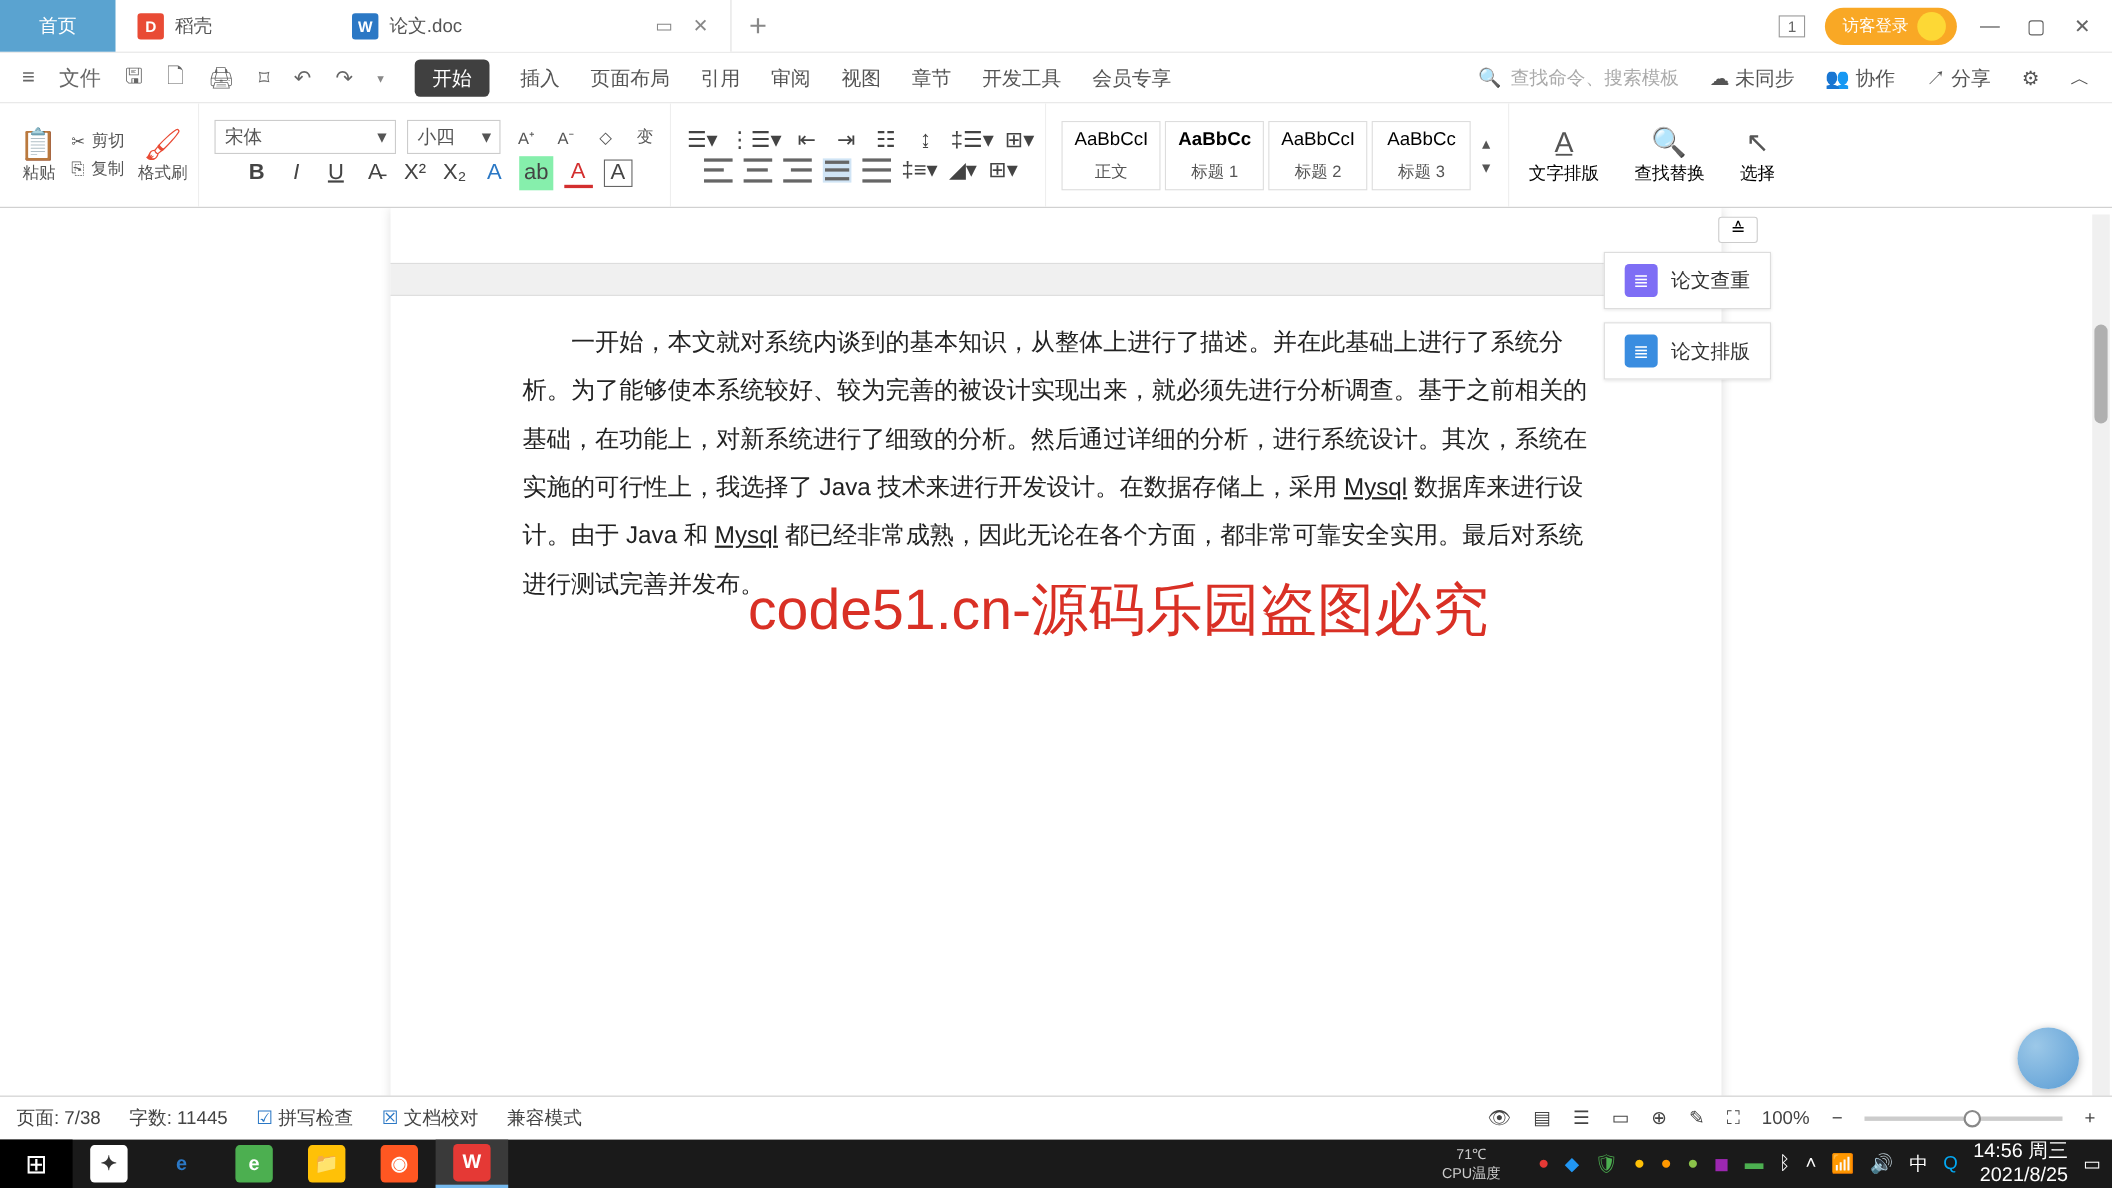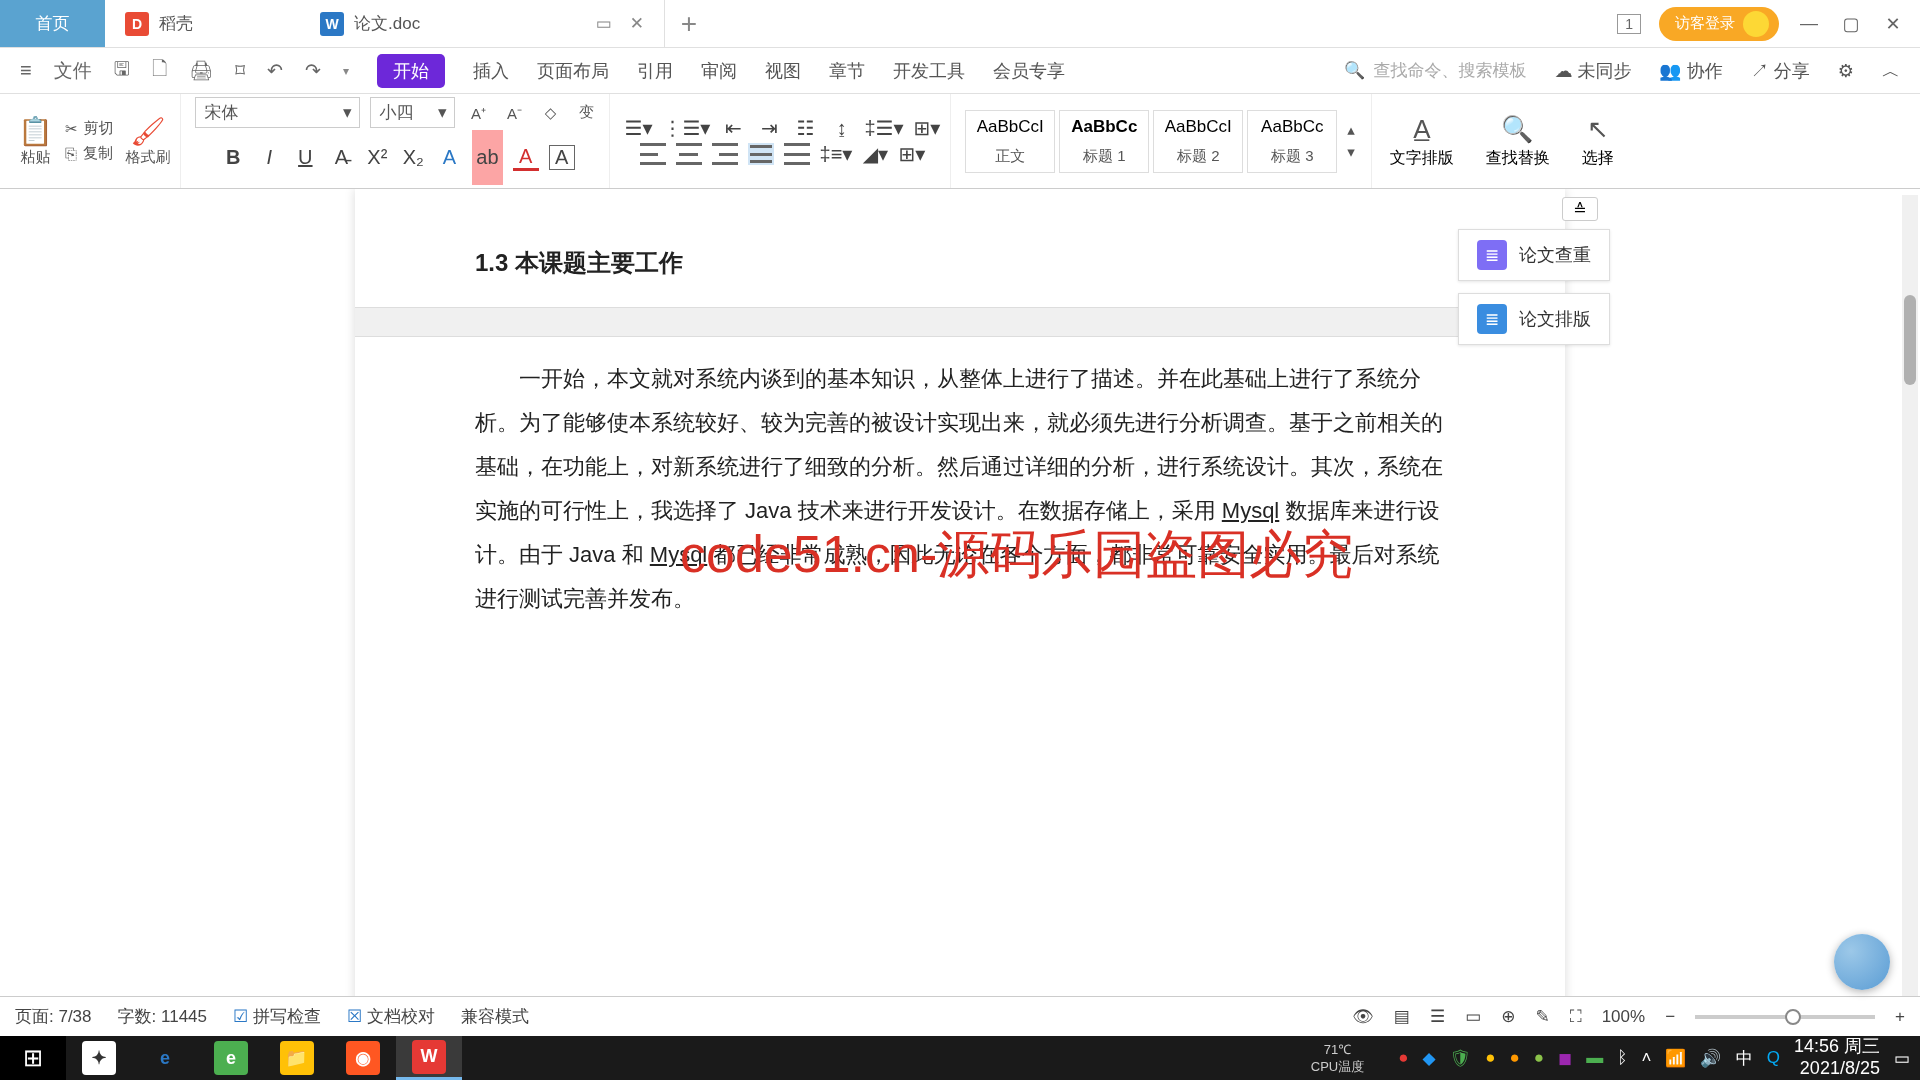--- a/index.html
+++ b/index.html
@@ -25,21 +25,21 @@
 .wc-btn { width: 24px; height: 24px; display: flex; align-items: center; justify-content: center; color: #666; font-size: 18px; }
 .login-pill { background: #f9a825; color: #fff; border-radius: 18px; padding: 4px 10px 4px 16px; display: flex; align-items: center; gap: 8px; font-size: 15px; }
 .avatar-circle { width: 26px; height: 26px; border-radius: 50%; background: #fdd835; }
 .tab-badge { border: 1px solid #999; padding: 1px 7px; font-size: 14px; color: #666; }
 
 
 .menubar { height: 46px; background: #fff; display: flex; align-items: center; padding: 0 20px; gap: 28px; font-size: 18px; color: #555; border-bottom: 1px solid #e0e0e0; position: relative; z-index: 10; }
 .menu-left-icons { display: flex; gap: 22px; align-items: center; color: #666; font-size: 19px; }
 .hamburger { font-size: 20px; }
 .menu-item { cursor: pointer; }
-.menu-item.active { background: #6d28d9; color: #fff; padding: 5px 16px; border-radius: 5px; }
+.menu-item.active { background: #404040; color: #fff; padding: 5px 16px; border-radius: 5px; }
 .menubar-right { margin-left: auto; display: flex; align-items: center; gap: 28px; }
 .search-box { color: #aaa; font-size: 17px; display: flex; align-items: center; gap: 8px; }
 .menu-caret { font-size: 12px; color: #888; }
 
 
 .ribbon { height: 95px; background: #fff; display: flex; align-items: center; padding: 0 8px; border-bottom: 1px solid #ccc; position: relative; z-index: 10; gap: 4px; }
 .ribbon-group { display: flex; flex-direction: column; align-items: center; padding: 0 10px; height: 100%; justify-content: center; gap: 2px; font-size: 15px; color: #555; border-right: 1px solid #eee; }
 .rg-big-icon { font-size: 28px; color: #2b78c5; }
 .rg-row { display: flex; align-items: center; gap: 10px; }
 .rg-label { font-size: 15px; }
@@ -263,21 +263,21 @@
       <span class="fmt-btn">变</span>
     </div>
     <div class="fmt-row">
       <span class="fmt-btn bold">B</span>
       <span class="fmt-btn italic">I</span>
       <span class="fmt-btn underline">U</span>
       <span class="fmt-btn">A̵</span>
       <span class="fmt-btn">X²</span>
       <span class="fmt-btn">X₂</span>
       <span class="fmt-btn" style="color:#2b78c5">A</span>
-      <span class="fmt-btn" style="background:#fca5a5;padding:16px 4px">ab</span>
+      <span class="fmt-btn" style="background:#86efac;padding:4px 4px">ab</span>
       <span class="fmt-btn" style="color:#d32f2f;border-bottom:3px solid #d32f2f">A</span>
       <span class="fmt-btn" style="border:1px solid #666;padding:0 4px">A</span>
     </div>
   </div>
   <div class="ribbon-group">
     <div class="fmt-row">
       <span class="fmt-btn">☰▾</span>
       <span class="fmt-btn">⋮☰▾</span>
       <span class="fmt-btn">⇤</span>
       <span class="fmt-btn">⇥</span>
@@ -350,21 +350,20 @@
     <span>查找替换</span>
   </div>
   <div class="ribbon-right-group no-border">
     <span class="ribbon-right-icon">↖</span>
     <span>选择</span>
   </div>
 </div>
 
 <div class="doc-area">
   <div class="page">
-    <p class="doc-heading">1.3 本课题主要工作</p>
     <div class="page-break"></div>
     <p class="doc-para">
       <span>一开始，本文就对系统内谈到的基本知识，从整体上进行了描述。并在此基础上进行了系统分析。为了能够使本系统较好、较为完善的被设计实现出来，就必须先进行分析调查。基于之前相关的基础，在功能上，对新系统进行了细致的分析。然后通过详细的分析，进行系统设计。其次，系统在实施的可行性上，我选择了 Java 技术来进行开发设计。在数据存储上，采用 </span><span class="ul">Mysql</span><span> 数据库来进行设计。由于 Java 和 </span><span class="ul">Mysql</span><span> 都已经非常成熟，因此无论在各个方面，都非常可靠安全实用。最后对系统进行测试完善并发布。</span>
     </p>
   </div>
   <div class="collapse-tray">≙</div>
   <div class="page-sidebar">
     <div class="side-btn">
       <span class="side-icon purple">≣</span>
       <span>论文查重</span>

